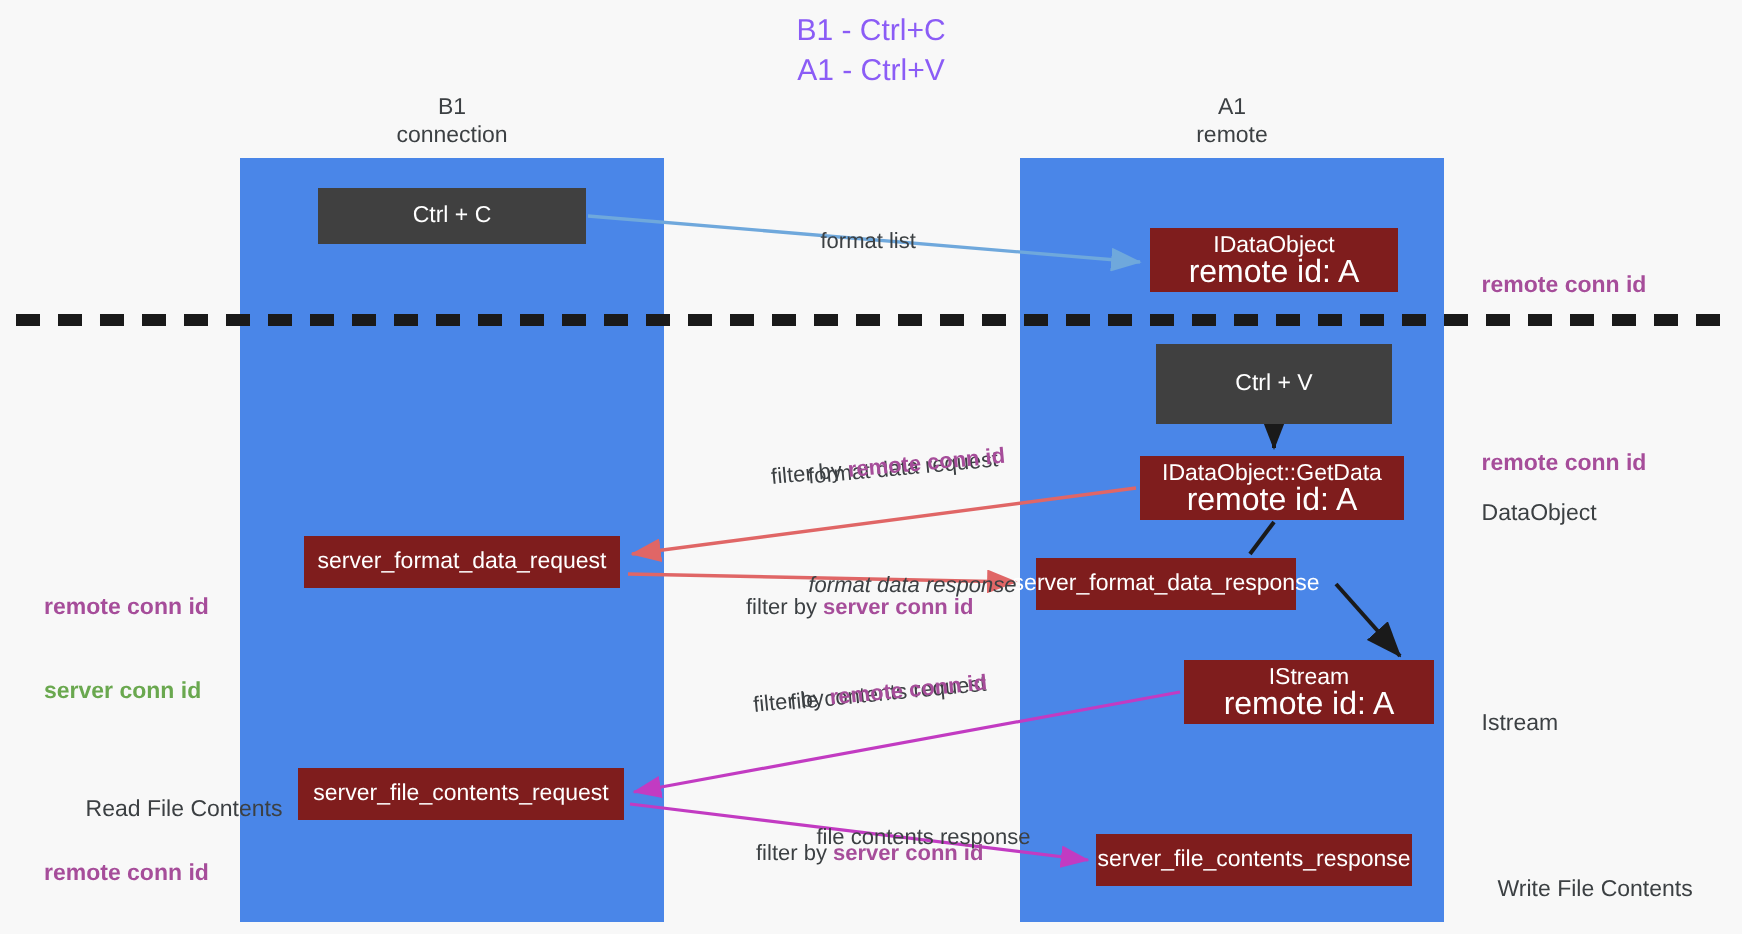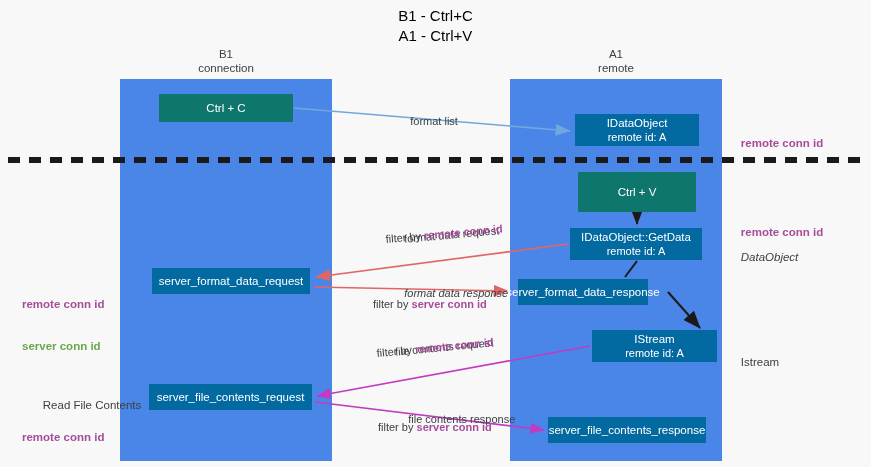--- a/index.html
+++ b/index.html
@@ -24,21 +24,21 @@
     pointer-events: none;
   }
   .abs { position: absolute; }
 
   
   #title {
     left: 0; top: 6px;
     width: 871px;
     text-align: center;
     font-size: 15px;
-    color: #000000;
+    color: #8b5cf6;
     line-height: 20px;
   }
   #title div { white-space: pre; }
 
   
   .col-head {
     text-align: center;
     font-size: 11.5px;
     color: #3c4043;
     line-height: 14px;
@@ -59,23 +59,23 @@
     display: flex;
     flex-direction: column;
     align-items: center;
     justify-content: center;
     color: #ffffff;
     font-size: 11.5px;
     line-height: 14px;
     text-align: center;
     padding: 2px 4px;
   }
-  .node.green { background: #0f766e; }
-  .node.orange { background: #0369a1; }
-  .node .l2 { font-size: 11px; }
+  .node.green { background: #404040; }
+  .node.orange { background: #7f1d1d; }
+  .node .l2 { font-size: 16px; }
 
   
   #n-ctrlc      { left: 159px; top: 94px;  width: 134px; height: 28px; }
   #n-idataobj   { left: 575px; top: 114px; width: 124px; height: 32px; }
   #n-ctrlv      { left: 578px; top: 172px; width: 118px; height: 40px; }
   #n-getdata    { left: 570px; top: 228px; width: 132px; height: 32px; }
   #n-sfdreq     { left: 152px; top: 268px; width: 158px; height: 26px; }
   #n-sfdresp    { left: 518px; top: 279px; width: 130px; height: 26px; }
   #n-istream    { left: 592px; top: 330px; width: 125px; height: 32px; }
   #n-sfcreq     { left: 149px; top: 384px; width: 163px; height: 26px; }
@@ -86,21 +86,21 @@
     font-size: 11.5px;
     line-height: 14px;
     white-space: pre;
   }
   .annot .purple { color: #a64d9a; font-weight: bold; }
   .annot .green  { color: #6aa84f; font-weight: bold; }
   .annot .plain  { color: #3c4043; }
 
   #a-right-1 { left: 728px; top: 122px; }
   #a-right-2 { left: 728px; top: 211px; }
-  #a-right-3 { left: 728px; top: 236px; font-style: italic; }
+  #a-right-3 { left: 728px; top: 236px; }
   #a-right-4 { left: 728px; top: 341px; }
   #a-right-5 { left: 736px; top: 424px; }
 
   #a-left-1  { left: 22px;  top: 269px; }
   #a-left-2  { left: 30px;  top: 384px; }
   #a-left-3  { left: 22px;  top: 402px; }
 
   
   .arrow-label {
     font-size: 11px;
@@ -249,20 +249,23 @@
   </div>
   <div class="abs annot" id="a-right-2">
     <span class="purple">remote conn id</span>
   </div>
   <div class="abs annot" id="a-right-3">
     <span class="plain">DataObject</span>
   </div>
   <div class="abs annot" id="a-right-4">
     <span class="plain">Istream</span>
   </div>
+  <div class="abs annot" id="a-right-5">
+    <span class="plain">Write File Contents</span>
+  </div>
 
   <div class="abs annot" id="a-left-1">
     <div class="purple">remote conn id</div>
     <div class="green">server conn id</div>
   </div>
   <div class="abs annot" id="a-left-2">
     <span class="plain">Read File Contents</span>
   </div>
   <div class="abs annot" id="a-left-3">
     <div class="purple">remote conn id</div>

